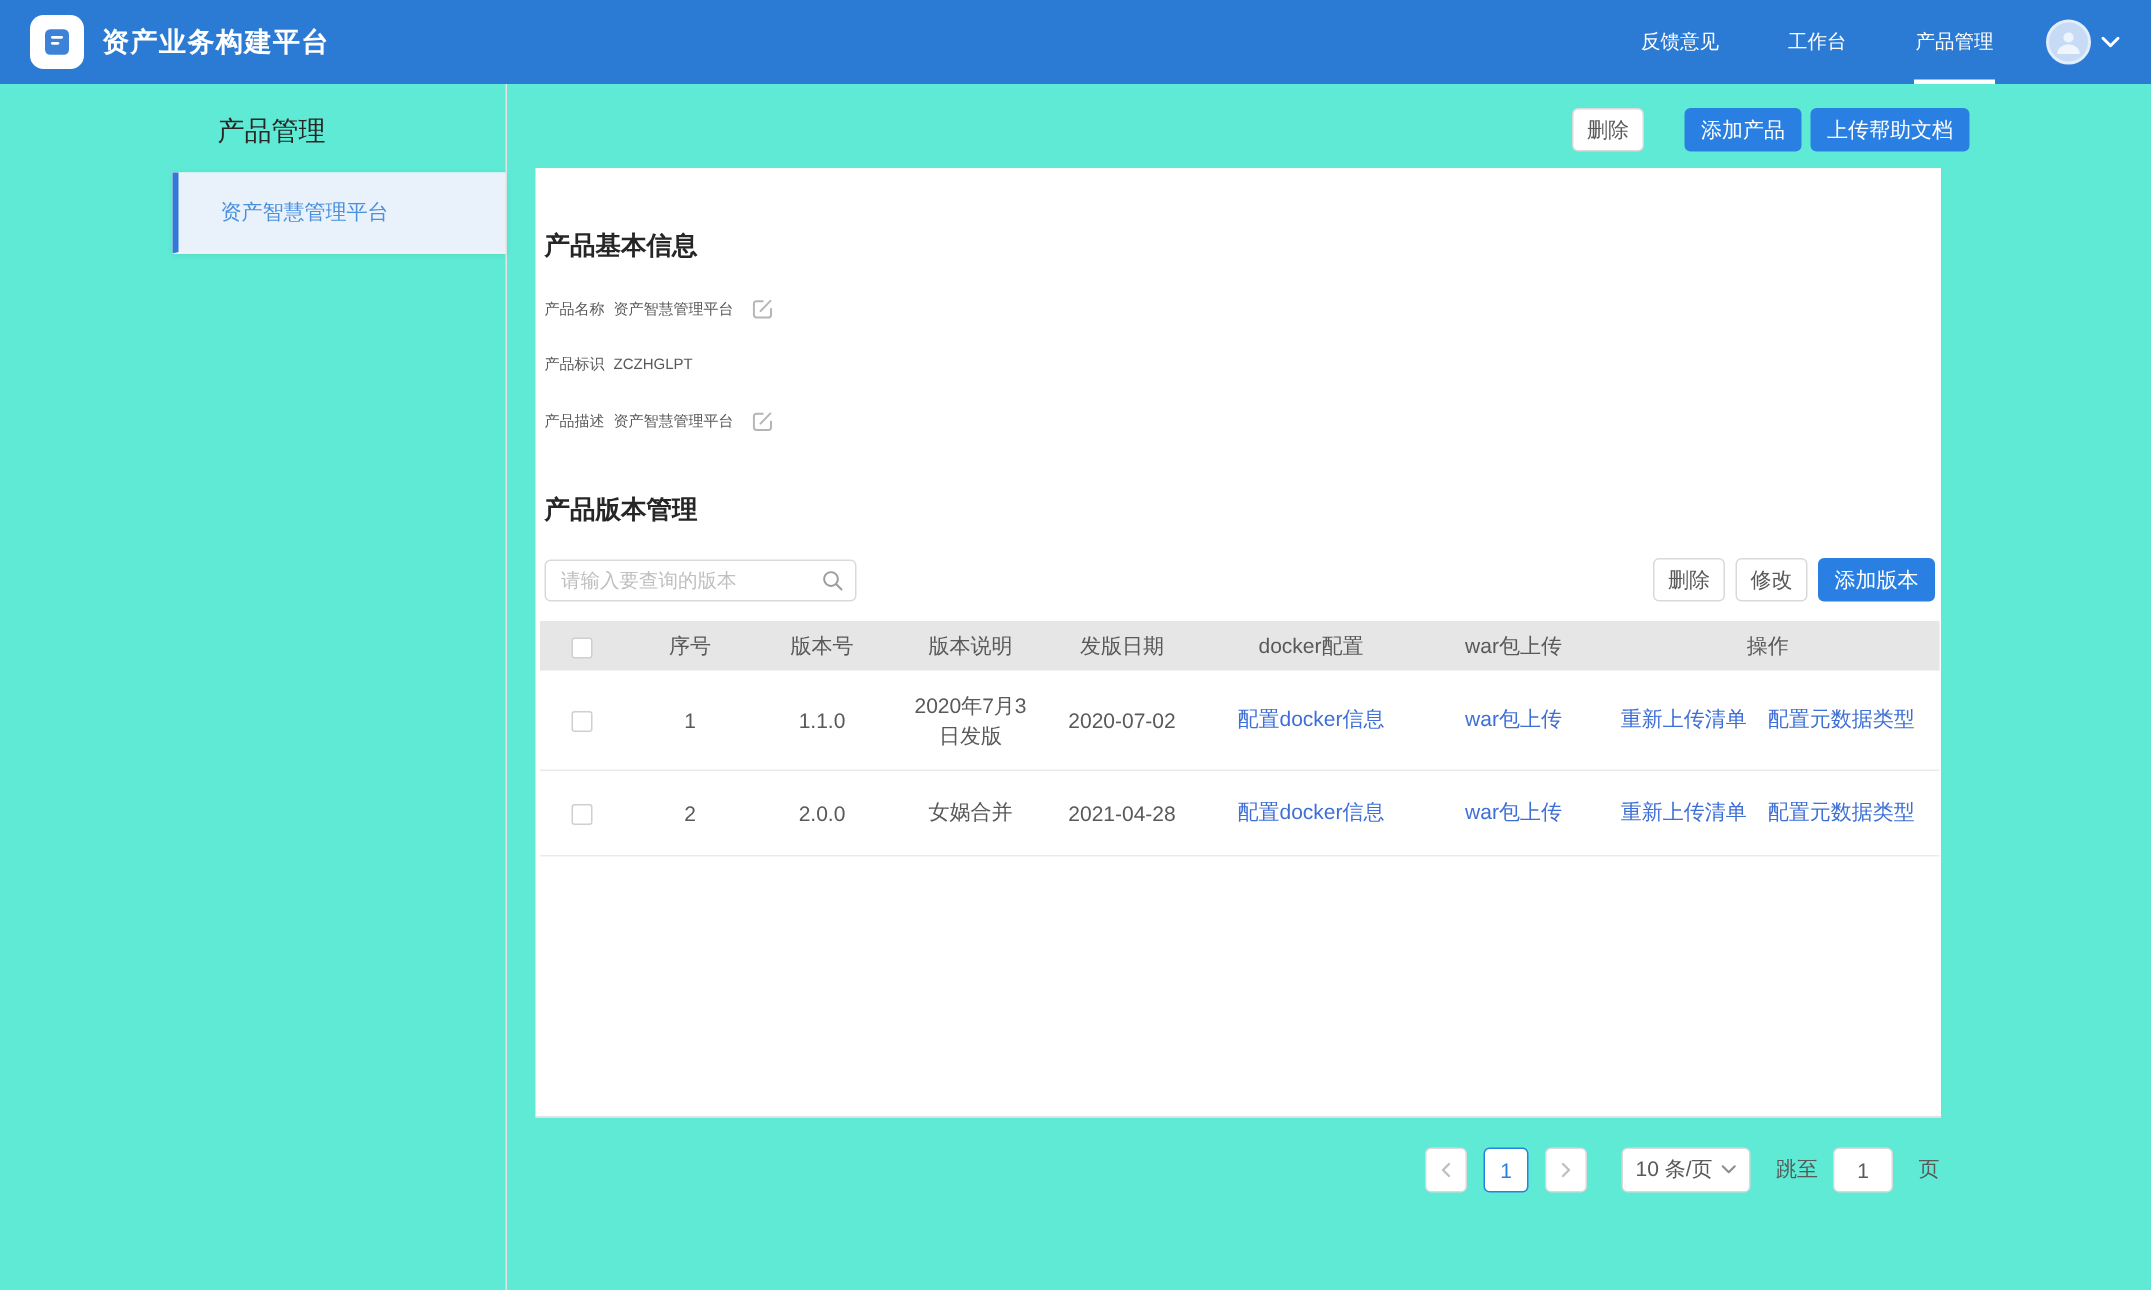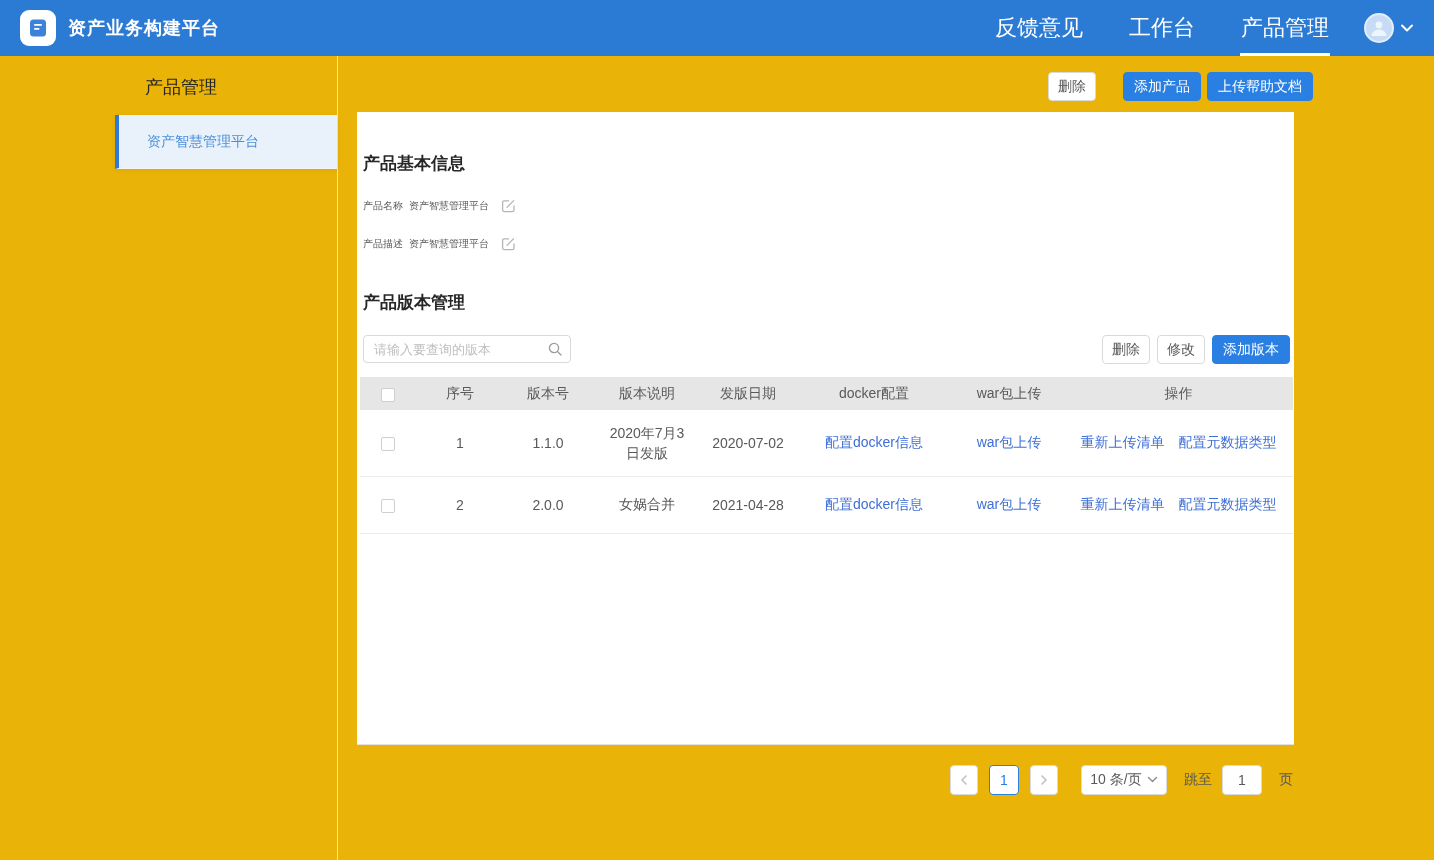--- a/index.html
+++ b/index.html
@@ -1,27 +1,27 @@
 <!DOCTYPE html>
 <html><head>
 <meta charset="utf-8">
 <style>
   * { margin:0; padding:0; box-sizing:border-box; }
   html,body { background:#f7f7f8; font-family:"Liberation Sans","DejaVu Sans",sans-serif; }
-  .stage { position:relative; width:1434px; height:860px; background:#eab308; overflow:hidden; }
+  .stage { position:relative; width:1434px; height:860px; background:#5eead4; overflow:hidden; }
 
   
   .navbar { position:absolute; top:0; left:0; width:1434px; height:56px; background:#2b7ad3;
             display:flex; align-items:center; color:#fff; z-index:5; }
   .logo { width:36px; height:36px; border-radius:9px; background:#fff; margin-left:20px;
           display:flex; align-items:center; justify-content:center; flex:none; }
   .app-title { margin-left:12px; font-size:18px; font-weight:bold; letter-spacing:1px; }
   .nav-right { margin-left:auto; display:flex; align-items:center; height:100%; }
   .nav-item { position:relative; height:100%; display:flex; align-items:center;
-              padding:0 23px; font-size:22px; cursor:pointer; }
+              padding:0 23px; font-size:13px; cursor:pointer; }
   .nav-item.active::after { content:""; position:absolute; left:22px; right:22px; bottom:0;
               height:3px; background:#fff; }
   .avatar { width:30px; height:30px; border-radius:50%; background:#c7dbf6; border:2px solid #e3eefb;
             display:flex; align-items:center; justify-content:center; margin:0 6px 0 12px; cursor:pointer; }
   .nav-caret { margin-right:20px; display:flex; align-items:center; cursor:pointer; }
 
   
   .page-title { position:absolute; left:145px; top:75px; font-size:18px; color:#262626; font-weight:500; }
   .header-actions { position:absolute; top:72px; left:1048px; display:flex; align-items:center; }
 
@@ -45,21 +45,21 @@
   .watermark { position:absolute; left:80px; top:212px; z-index:0; font-size:150px; font-weight:bold;
                color:rgba(0,0,0,0.045); letter-spacing:6px; white-space:nowrap; pointer-events:none; }
   .card-inner { position:relative; z-index:1; padding:40px 0 0 6px; }
 
   .sec-title { font-size:17px; font-weight:600; color:#262626; }
   .info-row { margin-top:23px; font-size:10px; color:#595959; display:flex; align-items:center; }
   .info-row .val { margin-left:6px; }
   .edit-icon { margin-left:12px; display:inline-flex; cursor:pointer; }
 
   .version-title { margin-top:40px; }
-  .search-row { margin-top:21px; width:927px; display:flex; align-items:flex-start; justify-content:space-between; }
+  .search-row { margin-top:21px; width:927px; display:flex; align-items:center; justify-content:space-between; }
   .search-box { position:relative; width:208px; height:28px; }
   .search-box input { width:100%; height:100%; border:1px solid #d9d9d9; border-radius:4px;
                       padding:0 30px 0 10px; font-size:13px; color:#595959; outline:none;
                       font-family:"Liberation Sans","DejaVu Sans",sans-serif; }
   .search-box input::placeholder { color:#bfbfbf; }
   .search-icon { position:absolute; right:8px; top:6px; cursor:pointer; }
   .table-toolbar { display:flex; align-items:center; gap:7px; }
 
   
   table.version-table { margin:13px 0 0 -3px; width:933px; border-collapse:collapse; table-layout:fixed; }
@@ -159,20 +159,24 @@
         <span>产品名称</span>
         <span class="val">资产智慧管理平台</span>
         <span class="edit-icon">
           <svg width="15" height="15" viewBox="0 0 15 15">
             <path d="M13 7.5 V12 a1.6 1.6 0 0 1 -1.6 1.6 H3.2 A1.6 1.6 0 0 1 1.6 12 V4.4 A1.6 1.6 0 0 1 3.2 2.8 H8" fill="none" stroke="#b5b5b5" stroke-width="1.3"></path>
             <path d="M6 9.4 L12.6 2.6" stroke="#b5b5b5" stroke-width="1.3" stroke-linecap="round"></path>
           </svg>
         </span>
       </div>
 
+      <div class="info-row">
+        <span>产品标识</span>
+        <span class="val">ZCZHGLPT</span>
+      </div>
 
 
       <div class="info-row">
         <span>产品描述</span>
         <span class="val">资产智慧管理平台</span>
         <span class="edit-icon">
           <svg width="15" height="15" viewBox="0 0 15 15">
             <path d="M13 7.5 V12 a1.6 1.6 0 0 1 -1.6 1.6 H3.2 A1.6 1.6 0 0 1 1.6 12 V4.4 A1.6 1.6 0 0 1 3.2 2.8 H8" fill="none" stroke="#b5b5b5" stroke-width="1.3"></path>
             <path d="M6 9.4 L12.6 2.6" stroke="#b5b5b5" stroke-width="1.3" stroke-linecap="round"></path>
           </svg>

